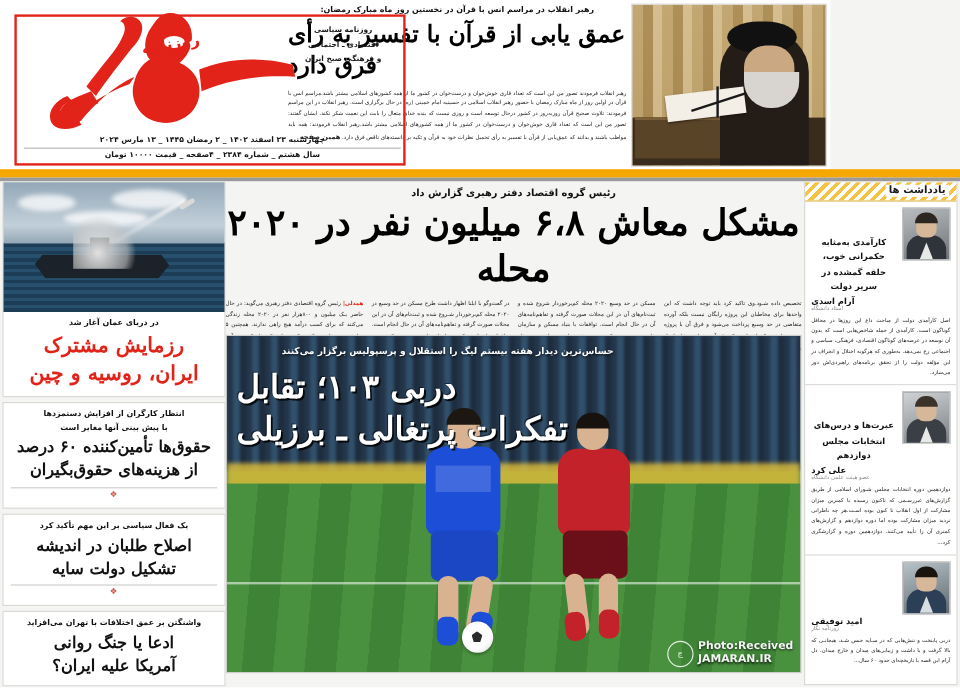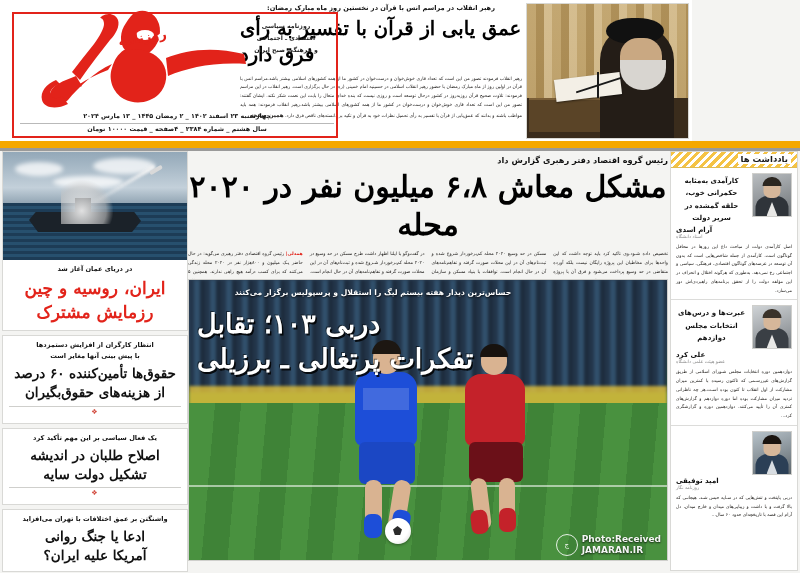--- a/index.html
+++ b/index.html
@@ -90,28 +90,28 @@
     background: #ffffff; padding: 0 3px;
   }
   .note { padding: 5px 5px 4px 5px; border-bottom: 1px solid #dcdcda; }
   .note-top { display: flex; gap: 5px; }
   .note-photo { width: 40px; height: 44px; flex: 0 0 40px; background: #7d8389; overflow: hidden; position: relative; border: 1px solid #cfcfcc; }
   .np-bg { position: absolute; inset: 0; background: linear-gradient(160deg,#b9bdc0,#6f7478); }
   .np-head { position: absolute; left: 50%; top: 5px; transform: translateX(-50%); width: 17px; height: 19px; background: #d6b79a; border-radius: 9px 9px 7px 7px; }
   .np-hair { position: absolute; left: 50%; top: 3px; transform: translateX(-50%); width: 19px; height: 9px; background: #2b2620; border-radius: 10px 10px 0 0; }
   .np-body { position: absolute; left: 50%; bottom: 0; transform: translateX(-50%); width: 33px; height: 20px; background: #2f343a; border-radius: 12px 12px 0 0; }
   .np-shirt { position: absolute; left: 50%; bottom: 0; transform: translateX(-50%); width: 11px; height: 14px; background: #e8e8e6; clip-path: polygon(50% 0,100% 100%,0 100%); }
-  .note-title { flex: 1; font-size: 7px; font-weight: 700; line-height: 1.75; color: #111; text-align: center; padding-top: 2px; }
+  .note-title { flex: 1; font-size: 7px; font-weight: 700; line-height: 1.75; color: #111; text-align: center; padding-top: 2px; margin-top: 21px; }
   .note-author { margin-top: 2px; font-size: 7px; font-weight: 700; color: #111; text-align: left; }
   .note-role { font-size: 4.6px; color: #8a8a8a; text-align: left; line-height: 1.5; }
   .note-body { margin-top: 2px; font-size: 4.5px; line-height: 1.95; color: #24221f; text-align: justify; }
 
   
   .center { position: absolute; right: 132px; top: 0; width: 480px; height: 420px; }
-  .center-kicker { font-size: 8.2px; font-weight: 700; color: #111; text-align: right; margin-top: 4px; }
+  .center-kicker { font-size: 8.2px; font-weight: 700; color: #111; text-align: center; margin-top: 4px; }
   .center-title {
     font-size: 30px; font-weight: 700; color: #000; text-align: center; line-height: 1.25;
     margin-top: 3px; letter-spacing: -.4px;
     font-family: "DejaVu Serif","Liberation Serif", serif;
   }
   .center-cols {
     margin-top: 6px; display: grid; grid-template-columns: repeat(4,1fr); gap: 7px;
     font-size: 4.6px; line-height: 2.0; color: #23211f; text-align: justify;
   }
   .center-cols .lead-in { color: #e2231a; font-weight: 700; }
@@ -394,22 +394,22 @@
           <div class="np-cloud" style="left:50px; top:24px; width:70px; height:12px;"></div>
           <div class="np-sea"></div>
           <div class="np-ship"></div>
           <div class="np-tower"></div>
           <div class="np-smoke"></div>
           <div class="np-trail"></div>
           <div class="np-missile"></div>
         </div>
         <div class="lc-caption">در دریای عمان آغاز شد</div>
         <div class="lc-title-red">
+          <div>رزمایش مشترک</div>
           <div>ایران، روسیه و چین</div>
-          <div>رزمایش مشترک</div>
         </div>
       </div>
 
       <div class="lc-block">
         <div class="lc-caption">
           <div>انتظار کارگران از افزایش دستمزدها</div>
           <div>با پیش بینی آنها مغایر است</div>
         </div>
         <div class="lc-title">
           <div>حقوق‌ها تأمین‌کننده ۶۰ درصد</div>

